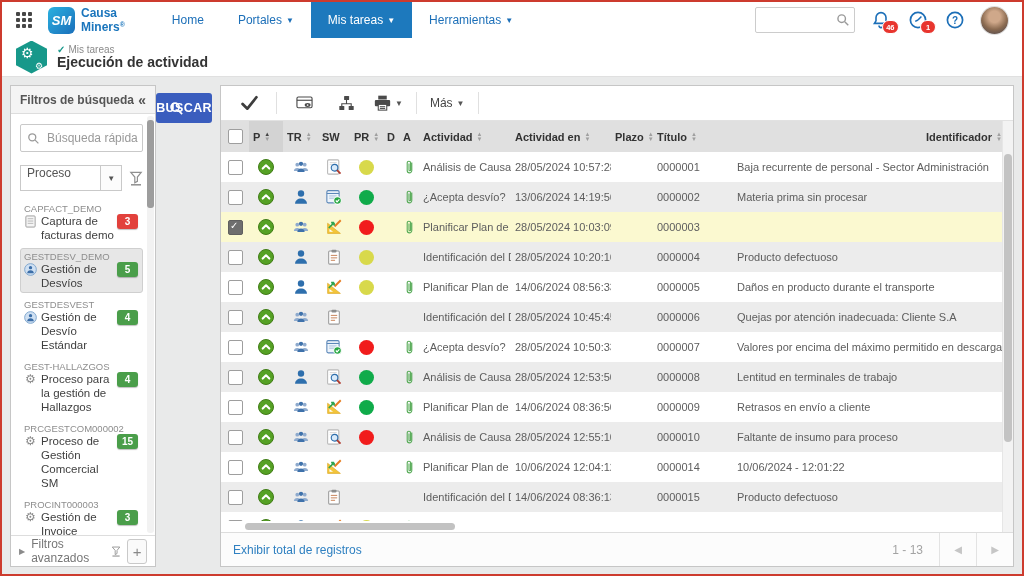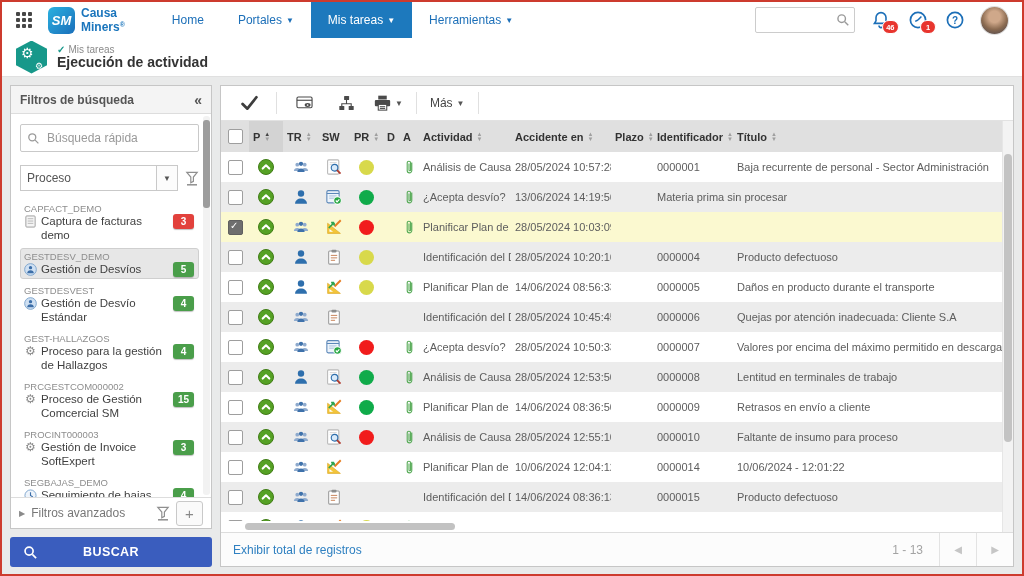--- a/index.html
+++ b/index.html
@@ -39,32 +39,32 @@
   .hex .g1{position:absolute;left:5px;top:5px;font-size:14px;line-height:14px;}
   .hex .g2{position:absolute;right:4px;bottom:3px;font-size:9px;line-height:9px;}
   .ph-bc{font-size:10px;color:#8a8a8a;line-height:11px;display:flex;align-items:center;gap:3px;}
   .ph-bc .chk{color:#17988a;font-size:10px;font-weight:bold;}
   .ph-title{font-size:14px;font-weight:bold;color:#333;line-height:15px;}
 
   
   .content{display:flex;gap:8px;padding:8px;height:calc(100% - 74px);box-sizing:border-box;}
 
   
-  .sidebar{width:202px;display:flex;flex-direction:column;flex:0 0 auto;}
+  .sidebar{width:202px;display:flex;flex-direction:row;flex:0 0 auto;}
   .sb-card{flex:1;background:#fff;border:1px solid #c6c6c6;display:flex;flex-direction:column;overflow:hidden;position:relative;}
   .sb-head{height:27px;flex:0 0 auto;background:#f4f4f4;border-bottom:1px solid #ddd;display:flex;align-items:center;
     justify-content:space-between;padding:0 9px;font-size:12px;font-weight:bold;color:#555;}
   .collapse{color:#555;font-size:14px;cursor:pointer;}
   .sb-body{flex:1;padding:10px 12px 0 9px;position:relative;overflow:hidden;}
   .qsearch{height:26px;border:1px solid #c9c9c9;border-radius:2px;display:flex;align-items:center;padding-left:6px;gap:5px;background:#fff;}
   .qsearch .ic{width:13px;height:13px;flex:0 0 auto;}
   .qsearch input{border:0;outline:0;flex:1;min-width:0;font-size:12px;color:#555;font-family:inherit;}
   .qsearch input::placeholder{color:#999;}
   .selrow{display:flex;align-items:center;gap:7px;margin-top:13px;}
-  .selbox{flex:1;height:24px;border:1px solid #c9c9c9;display:flex;align-items:center;font-size:12px;color:#555;background:#fff;cursor:pointer;}
+  .selbox{flex:1;height:24px;border:1px solid #c9c9c9;display:flex;font-size:12px;color:#555;background:#fff;cursor:pointer;}
   .selbox .val{flex:1;padding-left:6px;}
   .selbox .chev{width:20px;height:100%;border-left:1px solid #c9c9c9;display:flex;align-items:center;justify-content:center;
     color:#555;font-size:8px;background:#fcfcfc;}
   .selrow .ic.funnel{width:14px;height:15px;}
   .plist{margin-top:9px;}
   .proc{position:relative;padding:2px 28px 2px 3px;margin-bottom:3px;border-radius:3px;border:1px solid transparent;cursor:pointer;}
   .proc.selected{background:#e7e7e7;border-color:#cfcfcf;}
   .pcode{font-size:9.5px;color:#8d8d8d;line-height:11px;}
   .pname{font-size:11.5px;color:#3f3f3f;display:flex;gap:4px;align-items:flex-start;line-height:14px;}
   .pname .ic{flex:0 0 auto;width:13px;height:13px;margin-top:0.5px;}
@@ -447,42 +447,42 @@
               <span>A</span>
             </div>
             <div class="th th-actividad" style="width: 92px;">
               <span>Actividad</span>
               <span class="sort">
                 <span>▲</span>
                 <span>▼</span>
               </span>
             </div>
             <div class="th th-habilitada" style="width: 100px;">
-              <span>Accidente en</span>
+              <span>Actividad en</span>
               <span class="sort">
                 <span>▲</span>
                 <span>▼</span>
               </span>
             </div>
             <div class="th th-plazo" style="width: 42px;">
               <span>Plazo</span>
               <span class="sort">
                 <span>▲</span>
                 <span>▼</span>
               </span>
             </div>
-            <div class="th th-identificador" style="width: 80px;">
-              <span>Identificador</span>
+            <div class="th th-titulo flexcol">
+              <span>Título</span>
               <span class="sort">
                 <span>▲</span>
                 <span>▼</span>
               </span>
             </div>
-            <div class="th th-titulo flexcol">
-              <span>Título</span>
+            <div class="th th-identificador" style="width: 80px;">
+              <span>Identificador</span>
               <span class="sort">
                 <span>▲</span>
                 <span>▼</span>
               </span>
             </div>
           </div>
         <div class="rows">
             <div class="trow">
               <div class="td" style="width: 28px;">
                 <span class="cb"></span>
@@ -574,20 +574,21 @@
               <div class="td" style="width: 20px;">
                 <span class="ic ric clip">
                   <svg viewBox="0 0 9 17">
                     <path d="M6.8 3.4v8.2a2.3 2.3 0 0 1-4.6 0V3.9a1.7 1.7 0 0 1 3.4 0v7a0.8 0.8 0 0 1-1.6 0V4.6" fill="none" stroke="#57ab57" stroke-width="1.1"></path>
                   </svg>
                 </span>
               </div>
               <div class="td text" style="width: 92px;">¿Acepta desvío?</div>
               <div class="td text" style="width: 100px;">13/06/2024 14:19:56</div>
               <div class="td text" style="width: 42px;"></div>
+              <div class="td text" style="width: 80px;">0000002</div>
               <div class="td text flexcol">Materia prima sin procesar</div>
             </div>
             <div class="trow selrow2">
               <div class="td" style="width: 28px;">
                 <span class="cb on"></span>
               </div>
               <div class="td" style="width: 34px;">
                 <span class="ic ric">
                   <svg viewBox="0 0 16 16">
                     <circle cx="8" cy="8" r="7.5" fill="#55a124" stroke="#417c17"></circle>
@@ -624,20 +625,21 @@
               <div class="td" style="width: 20px;">
                 <span class="ic ric clip">
                   <svg viewBox="0 0 9 17">
                     <path d="M6.8 3.4v8.2a2.3 2.3 0 0 1-4.6 0V3.9a1.7 1.7 0 0 1 3.4 0v7a0.8 0.8 0 0 1-1.6 0V4.6" fill="none" stroke="#57ab57" stroke-width="1.1"></path>
                   </svg>
                 </span>
               </div>
               <div class="td text" style="width: 92px;">Planificar Plan de Acción</div>
               <div class="td text" style="width: 100px;">28/05/2024 10:03:09</div>
               <div class="td text" style="width: 42px;"></div>
+              <div class="td text" style="width: 80px;">0000003</div>
             </div>
             <div class="trow alt">
               <div class="td" style="width: 28px;">
                 <span class="cb"></span>
               </div>
               <div class="td" style="width: 34px;">
                 <span class="ic ric">
                   <svg viewBox="0 0 16 16">
                     <circle cx="8" cy="8" r="7.5" fill="#55a124" stroke="#417c17"></circle>
                     <path d="M4.7 9.6L8 6.3l3.3 3.3" fill="none" stroke="#fff" stroke-width="2.1" stroke-linecap="round" stroke-linejoin="round"></path>

